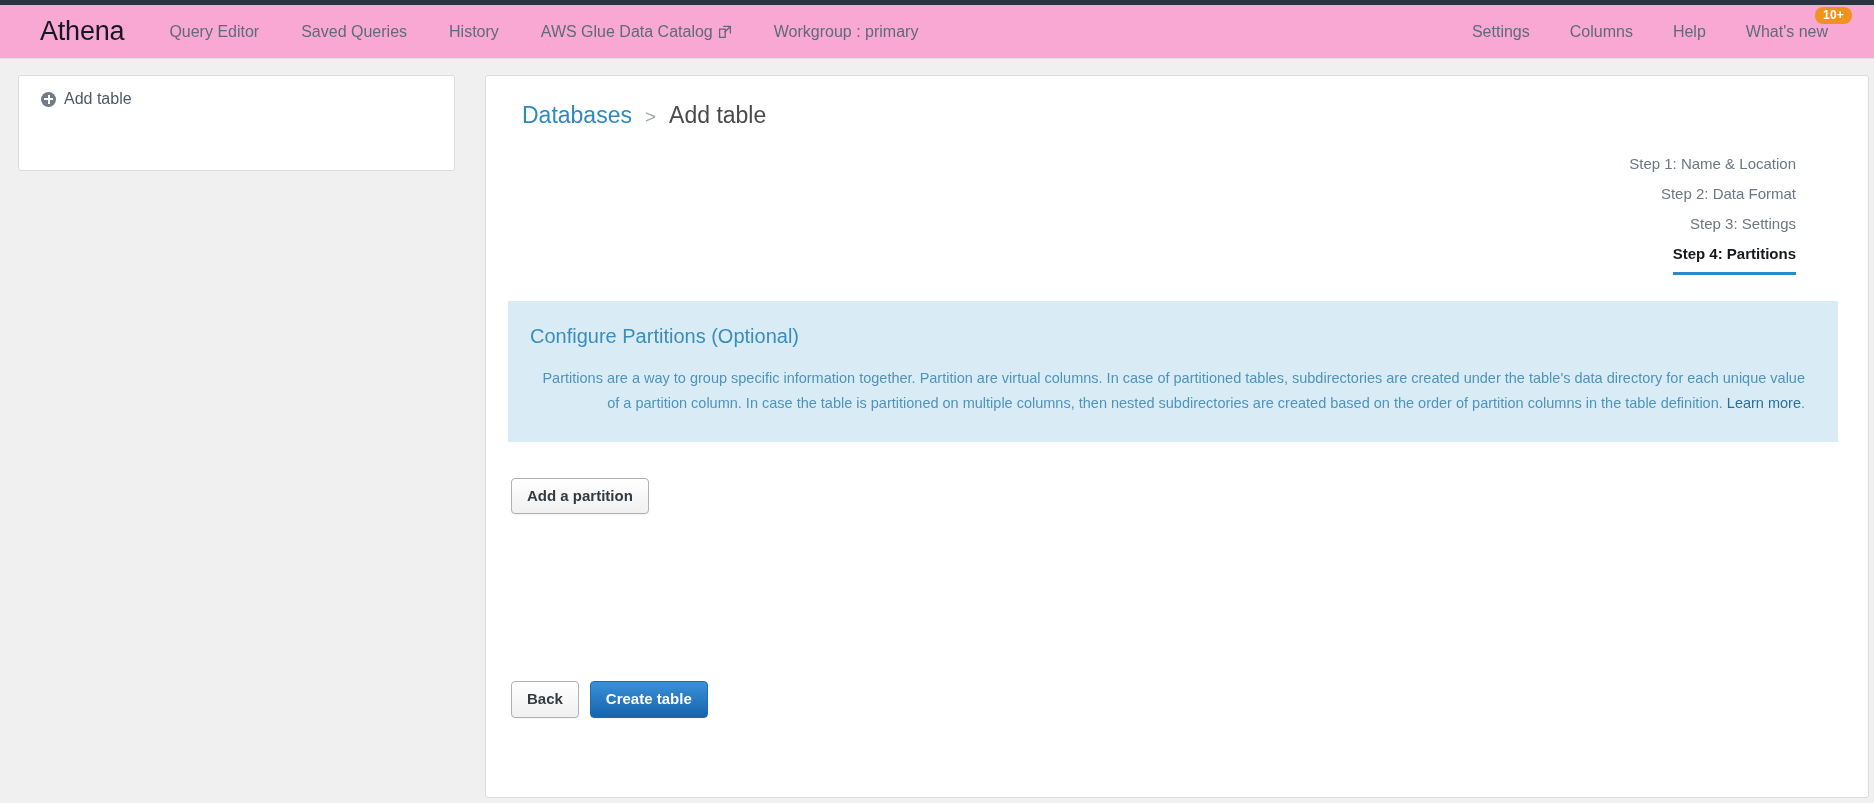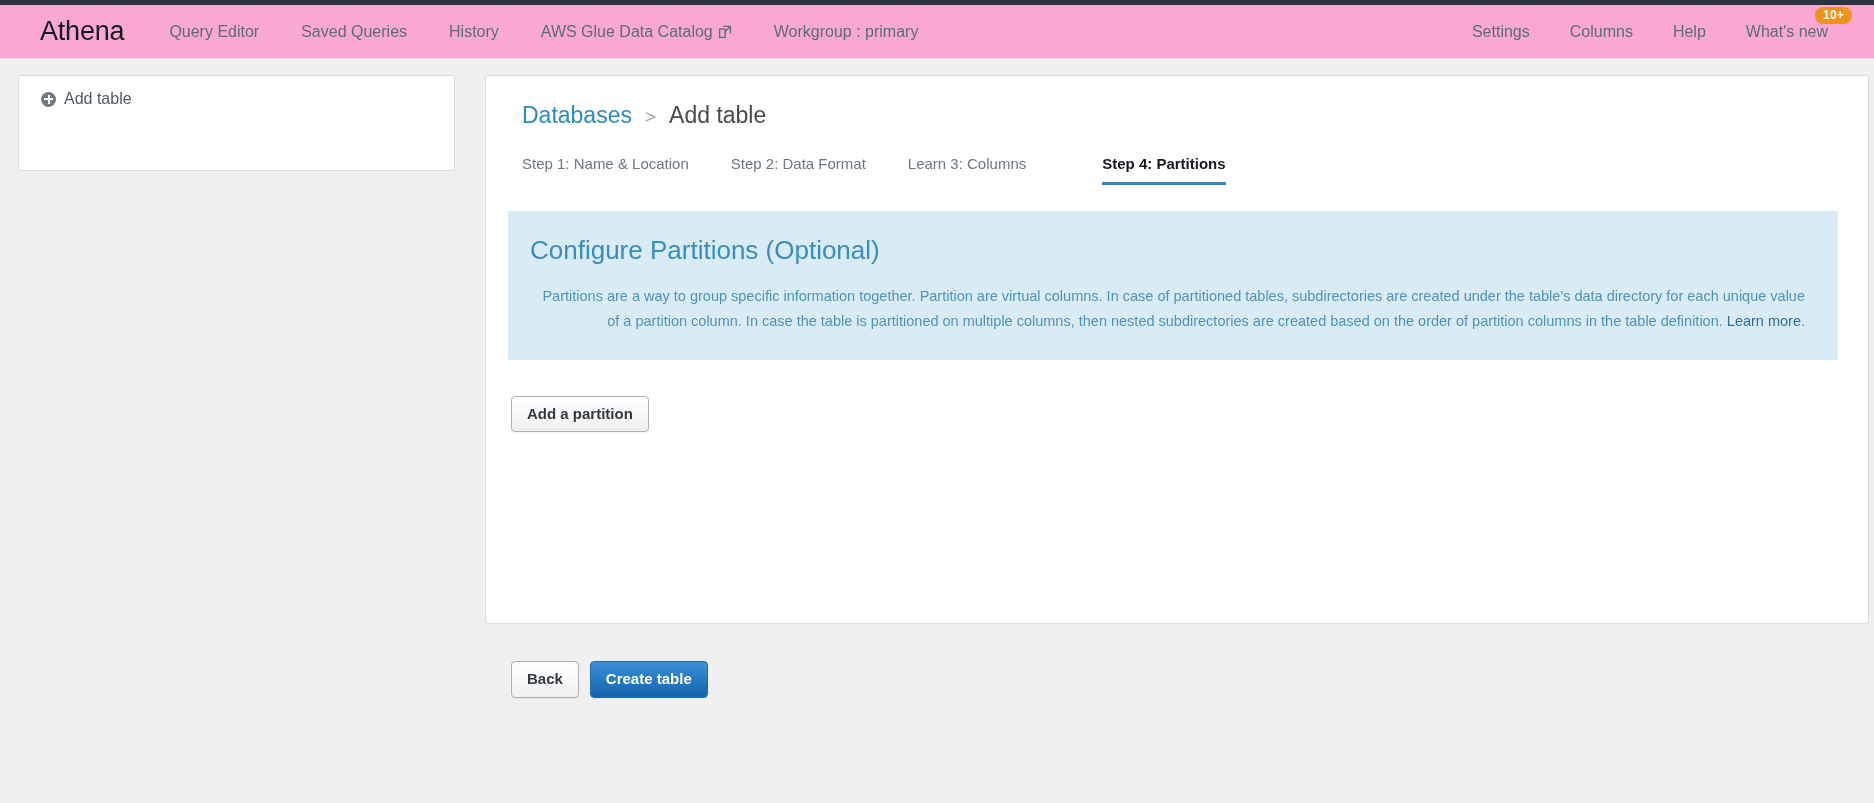--- a/index.html
+++ b/index.html
@@ -119,21 +119,21 @@
   .sidebar-label { font-size: 16px; color: #4c5a67; }
 
   
   .main-card {
     flex: 1;
     background: #ffffff;
     border: 1px solid #dcdcdc;
     border-radius: 3px;
     margin-left: 30px;
     margin-right: 22px;
-    height: 549px;
+    height: 723px;
     padding: 26px 30px 0 22px;
     position: relative;
   }
 
   .breadcrumb {
     display: flex;
     align-items: baseline;
     gap: 13px;
     font-size: 23px;
     padding-left: 14px;
@@ -141,20 +141,21 @@
   .crumb-link { color: #2c89c4; cursor: pointer; }
   .crumb-sep { color: #9aa3ab; font-size: 19px; }
   .crumb-current { color: #4a4a4a; }
 
   .tabs {
     display: flex;
     align-items: flex-end;
     margin-top: 26px;
     padding-left: 14px;
     border-bottom: 0;
+    flex-direction: column;
   }
   .tab {
     font-size: 15px;
     color: #6b7783;
     padding: 0 0 10px 0;
     margin-right: 42px;
     cursor: pointer;
     white-space: nowrap;
     border-bottom: 3px solid transparent;
   }
@@ -168,21 +169,21 @@
 
   
   .info-panel {
     margin-top: 26px;
     margin-left: 0px;
     background: #d9ecf6;
     padding: 24px 28px 26px 22px;
     width: 1330px;
   }
   .info-title {
-    font-size: 26px;
+    font-size: 20px;
     color: #3a8cbd;
     margin: 0 0 18px 0;
     font-weight: 400;
   }
   .info-body {
     font-size: 14.5px;
     line-height: 1.72;
     color: #4e93bb;
     max-width: 1275px;
     text-align: right;
@@ -211,21 +212,21 @@
     border: 1px solid #1f6cb0;
     background: linear-gradient(to bottom, #3a90d8 0%, #1464ad 100%);
     color: #ffffff;
   }
 
   .add-partition-wrap { margin-top: 36px; padding-left: 3px; }
 
   .footer-actions {
     position: absolute;
     left: 25px;
-    top: 585px;
+    top: 605px;
     display: flex;
     gap: 11px;
     align-items: center;
   }
 </style>
 </head>
 <body>
 
 <div class="top-strip"></div>
 
@@ -287,21 +288,21 @@
 
     <div class="breadcrumb">
       <span class="crumb-link">Databases</span>
       <span class="crumb-sep">&gt;</span>
       <span class="crumb-current">Add table</span>
     </div>
 
     <div class="tabs">
       <div class="tab">Step 1: Name &amp; Location</div>
       <div class="tab">Step 2: Data Format</div>
-      <div class="tab">Learn 3: Columns</div>
+      <div class="tab">Step 3: Settings</div>
       <div class="tab active">Step 4: Partitions</div>
     </div>
 
     <div class="info-panel">
       <h2 class="info-title">Configure Partitions (Optional)</h2>
       <div class="info-body">
         <span>Partitions are a way to group specific information together. Partition are virtual columns. In case of partitioned tables, subdirectories are created under the table's data directory for each unique value of a partition column. In case the table is partitioned on multiple columns, then nested subdirectories are created based on the order of partition columns in the table definition.</span>
         <span class="learn-more">Learn more</span><span>.</span>
       </div>
     </div>

